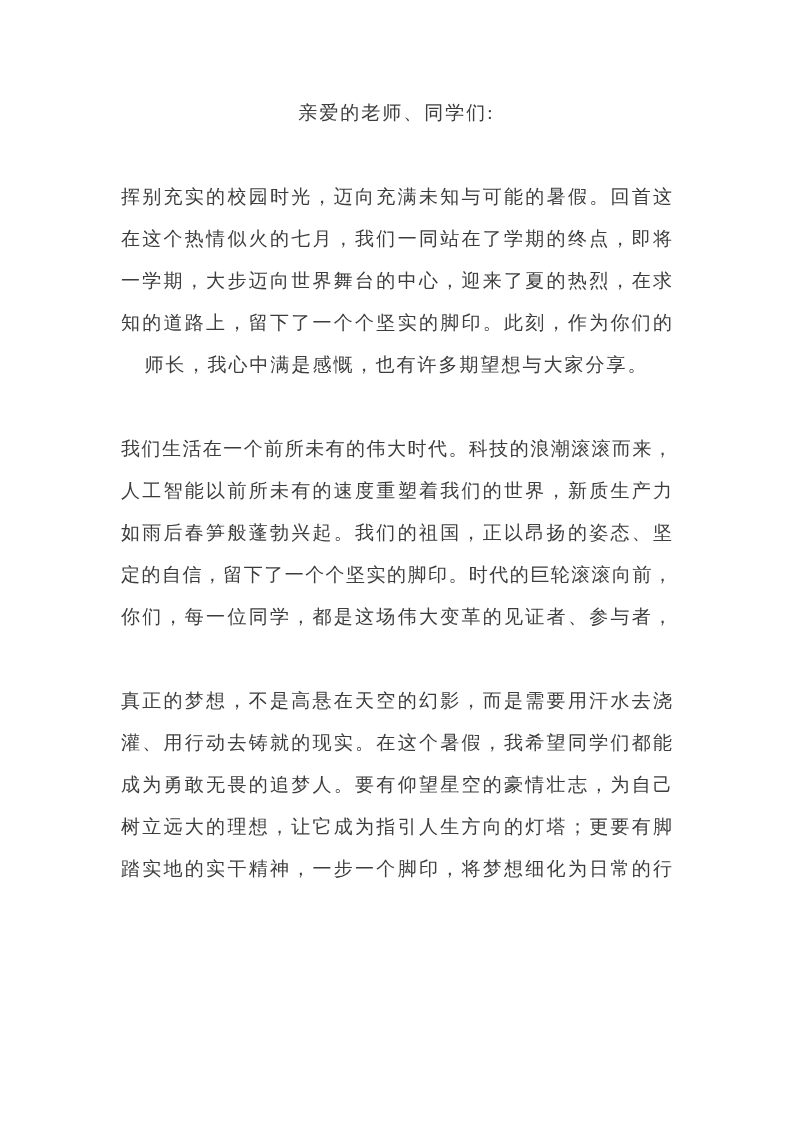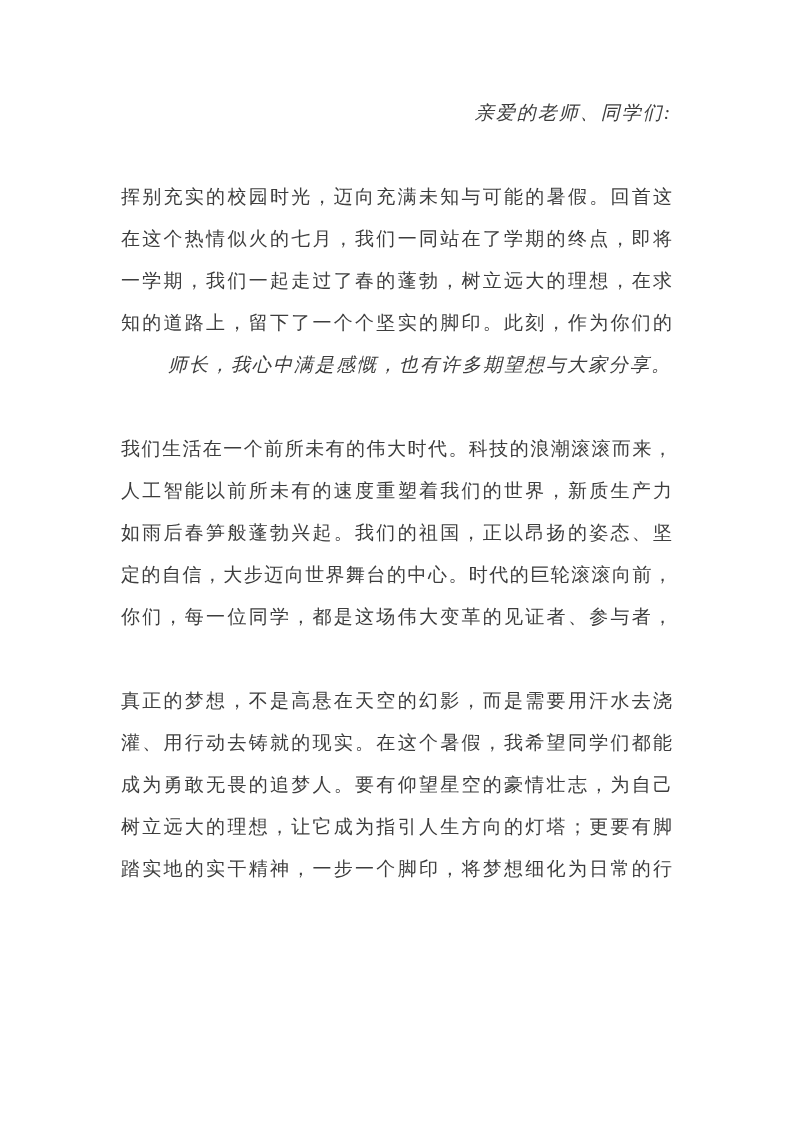--- a/index.html
+++ b/index.html
@@ -32,49 +32,48 @@
   
   .line.full {
     text-align: justify;
     text-align-last: justify;
     white-space: normal;
     letter-spacing: 0;
     overflow: hidden;
   }
   
   .line.natural {
-    text-align: right;
+    text-align: center;
     white-space: nowrap;
     letter-spacing: 2px;
-    font-style: italic;
   }
 </style>
 </head>
 <body>
 
 <div class="page">
 
   <div class="block">
     <div class="line natural">亲爱的老师、同学们:</div>
   </div>
 
 
   <div class="block">
     <div class="line full">挥别充实的校园时光，迈向充满未知与可能的暑假。回首这</div>
     <div class="line full">在这个热情似火的七月，我们一同站在了学期的终点，即将</div>
-    <div class="line full">一学期，我们一起走过了春的蓬勃，树立远大的理想，在求</div>
+    <div class="line full">一学期，大步迈向世界舞台的中心，迎来了夏的热烈，在求</div>
     <div class="line full">知的道路上，留下了一个个坚实的脚印。此刻，作为你们的</div>
     <div class="line natural">师长，我心中满是感慨，也有许多期望想与大家分享。</div>
   </div>
 
   <div class="block">
     <div class="line full">我们生活在一个前所未有的伟大时代。科技的浪潮滚滚而来，</div>
     <div class="line full">人工智能以前所未有的速度重塑着我们的世界，新质生产力</div>
     <div class="line full">如雨后春笋般蓬勃兴起。我们的祖国，正以昂扬的姿态、坚</div>
-    <div class="line full">定的自信，大步迈向世界舞台的中心。时代的巨轮滚滚向前，</div>
+    <div class="line full">定的自信，留下了一个个坚实的脚印。时代的巨轮滚滚向前，</div>
     <div class="line full">你们，每一位同学，都是这场伟大变革的见证者、参与者，</div>
   </div>
 
   <div class="block">
     <div class="line full">真正的梦想，不是高悬在天空的幻影，而是需要用汗水去浇</div>
     <div class="line full">灌、用行动去铸就的现实。在这个暑假，我希望同学们都能</div>
     <div class="line full">成为勇敢无畏的追梦人。要有仰望星空的豪情壮志，为自己</div>
     <div class="line full">树立远大的理想，让它成为指引人生方向的灯塔；更要有脚</div>
     <div class="line full">踏实地的实干精神，一步一个脚印，将梦想细化为日常的行</div>
   </div>

